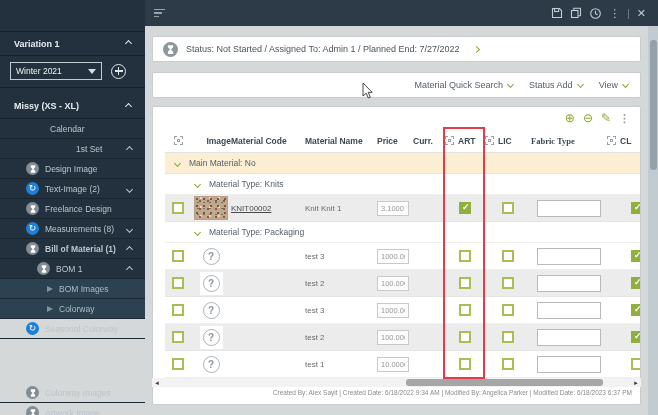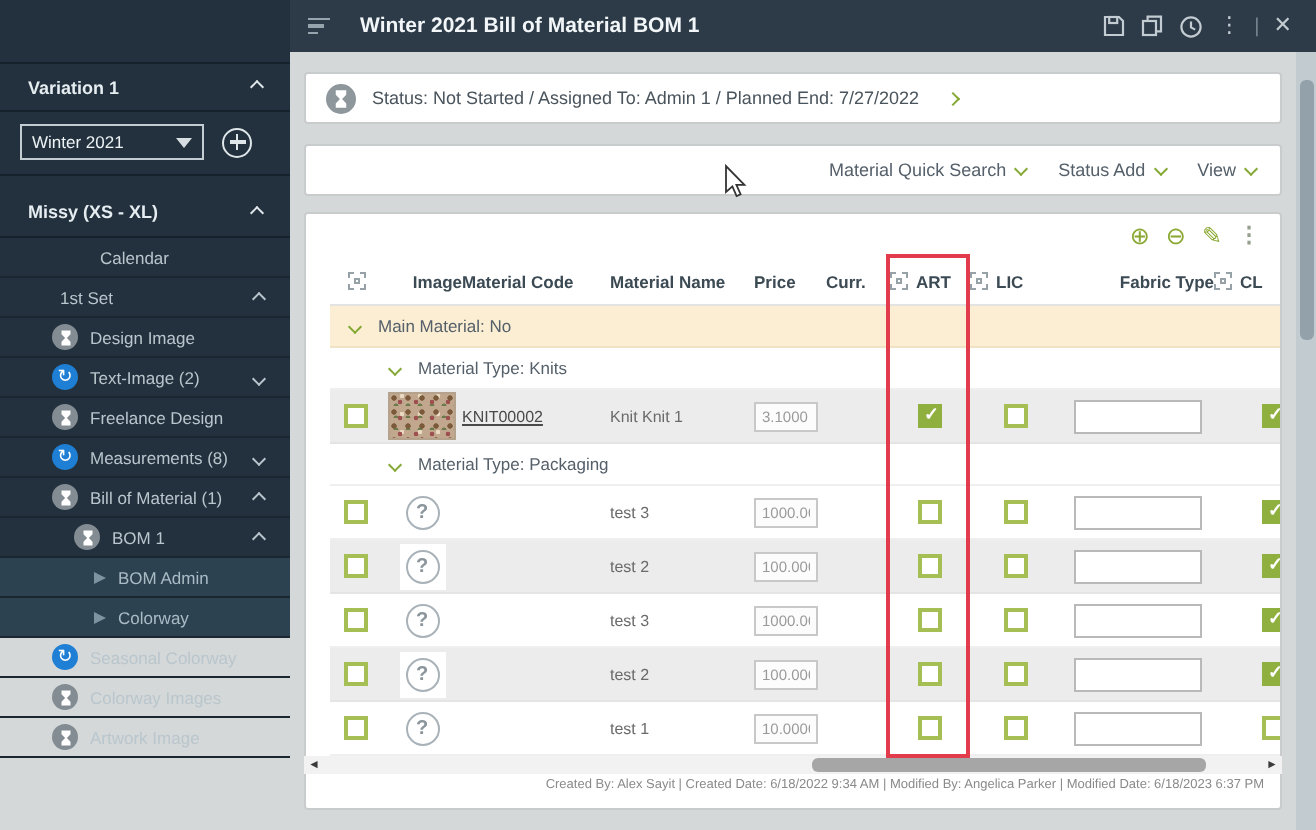--- a/index.html
+++ b/index.html
@@ -123,21 +123,21 @@
       <span class="plus-circle"></span>
     </div>
     <div class="sb-header">
       <span>Missy (XS - XL)</span>
       <span class="chev up"></span>
     </div>
     <div id="sb-items">
         <div class="sb-item" style="padding-left: 50px;">
           <span>Calendar</span>
         </div>
-        <div class="sb-item" style="padding-left: 30px;">
+        <div class="sb-item" style="padding-left: 76px;">
           <span>1st Set</span>
           <span class="chev right-side up"></span>
         </div>
         <div class="sb-item" style="padding-left: 26px;">
           <span class="badge gray">
             <svg width="6" height="8" viewBox="0 0 8 10">
               <path d="M1 0h6v2.5L4.6 5 7 7.5V10H1V7.5L3.4 5 1 2.5z" fill="#fff"></path>
             </svg>
           </span>
           <span>Design Image</span>
@@ -153,51 +153,51 @@
               <path d="M1 0h6v2.5L4.6 5 7 7.5V10H1V7.5L3.4 5 1 2.5z" fill="#fff"></path>
             </svg>
           </span>
           <span>Freelance Design</span>
         </div>
         <div class="sb-item" style="padding-left: 26px;">
           <span class="badge blue">↻</span>
           <span>Measurements (8)</span>
           <span class="chev right-side down"></span>
         </div>
-        <div class="sb-item" style="padding-left: 26px;">
+        <div class="sb-item" style="padding-left: 26px; font-weight: bold;">
           <span class="badge gray">
             <svg width="6" height="8" viewBox="0 0 8 10">
               <path d="M1 0h6v2.5L4.6 5 7 7.5V10H1V7.5L3.4 5 1 2.5z" fill="#fff"></path>
             </svg>
           </span>
           <span>Bill of Material (1)</span>
           <span class="chev right-side up"></span>
         </div>
         <div class="sb-item" style="padding-left: 37px;">
           <span class="badge gray">
             <svg width="6" height="8" viewBox="0 0 8 10">
               <path d="M1 0h6v2.5L4.6 5 7 7.5V10H1V7.5L3.4 5 1 2.5z" fill="#fff"></path>
             </svg>
           </span>
           <span>BOM 1</span>
           <span class="chev right-side up"></span>
         </div>
         <div class="sb-item sub" style="padding-left: 47px;">
           <span class="tri"></span>
-          <span>BOM Admin</span>
+          <span>BOM Images</span>
         </div>
         <div class="sb-item sub" style="padding-left: 47px;">
           <span class="tri"></span>
           <span>Colorway</span>
         </div>
         <div class="sb-item" style="padding-left: 26px;">
           <span class="badge blue">↻</span>
           <span>Seasonal Colorway</span>
         </div>
-        <div class="sb-item" style="padding-left: 26px;">
+        <div class="sb-item" style="padding-left: 26px; margin-top: 44px;">
           <span class="badge gray">
             <svg width="6" height="8" viewBox="0 0 8 10">
               <path d="M1 0h6v2.5L4.6 5 7 7.5V10H1V7.5L3.4 5 1 2.5z" fill="#fff"></path>
             </svg>
           </span>
           <span>Colorway Images</span>
         </div>
         <div class="sb-item" style="padding-left: 26px;">
           <span class="badge gray">
             <svg width="6" height="8" viewBox="0 0 8 10">
@@ -208,21 +208,20 @@
         </div>
       </div>
   </aside>
 
   <header class="titlebar">
     <div class="hamburger">
         <i></i>
         <i></i>
         <i></i>
       </div>
-    <div class="tb-title">Winter 2021 Bill of Material BOM 1</div>
     <div class="tb-icons">
       <svg width="12" height="12" viewBox="0 0 12 12">
         <path d="M1.5 1.5h7l2 2v7h-9z" fill="none" stroke="#c3ccd2" stroke-width="1.1"></path>
         <rect x="3.6" y="1.5" width="4" height="3" fill="none" stroke="#c3ccd2" stroke-width="1.1"></rect>
       </svg>
       <svg width="12" height="12" viewBox="0 0 12 12">
         <rect x="1.5" y="3.5" width="6.5" height="7" fill="none" stroke="#c3ccd2" stroke-width="1.1"></rect>
         <path d="M3.8 3.5V1.3h6.7v7.4H8.3" fill="none" stroke="#c3ccd2" stroke-width="1.1"></path>
       </svg>
       <svg width="13" height="13" viewBox="0 0 13 13">
@@ -288,21 +287,21 @@
             <span>Curr.</span>
           </div>
           <div class="g-hcell" style="width: 40px; flex: 0 0 40px; justify-content: flex-start;">
             <span class="sall"></span>
             <span>ART</span>
           </div>
           <div class="g-hcell" style="width: 46px; flex: 0 0 46px; justify-content: flex-start;">
             <span class="sall"></span>
             <span>LIC</span>
           </div>
-          <div class="g-hcell" style="width: 76px; flex: 0 0 76px; justify-content: flex-end;">
+          <div class="g-hcell" style="width: 76px; flex: 0 0 76px; justify-content: flex-start; font-family: Liberation Serif, serif;">
             <span>Fabric Type</span>
           </div>
           <div class="g-hcell" style="width: 70px; flex: 0 0 70px; justify-content: flex-start;">
             <span class="sall"></span>
             <span>CL</span>
           </div>
         </div>
         <div class="g-row group1" style="padding-left: 10px;">
           <span class="chev down green" style="margin-right: 9px;"></span>
           <span class="grp-label">Main Material: No</span>

